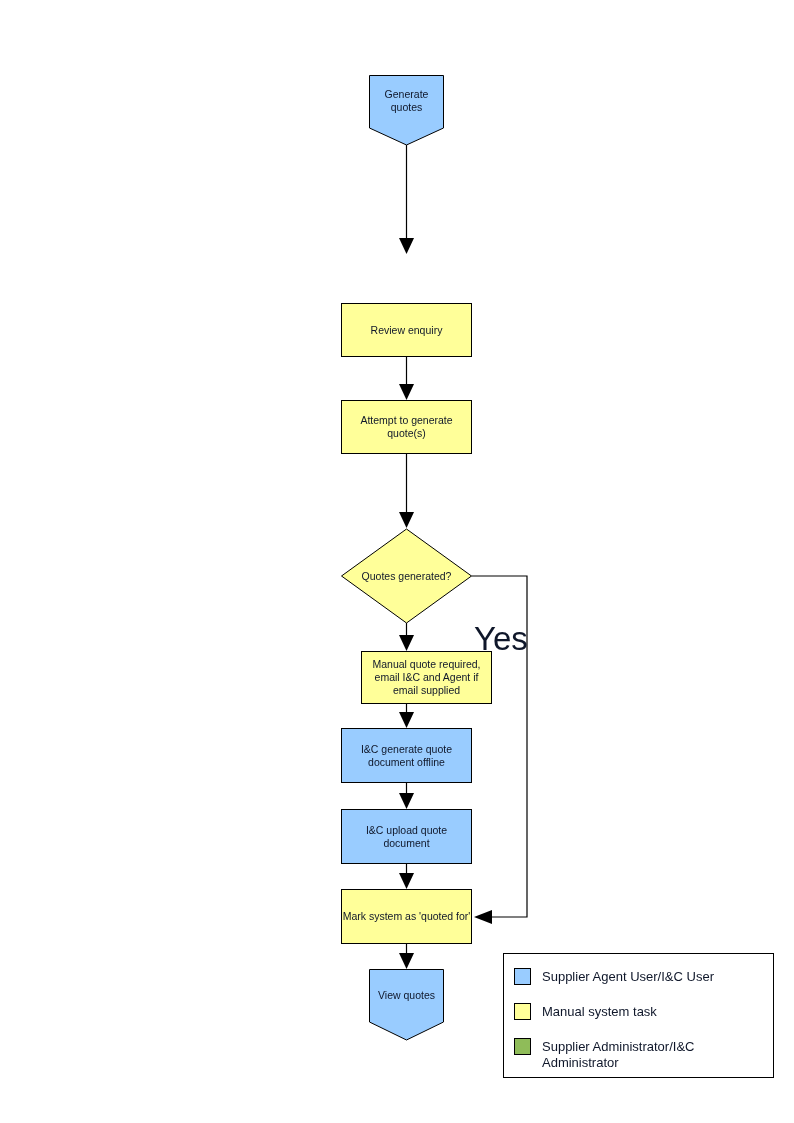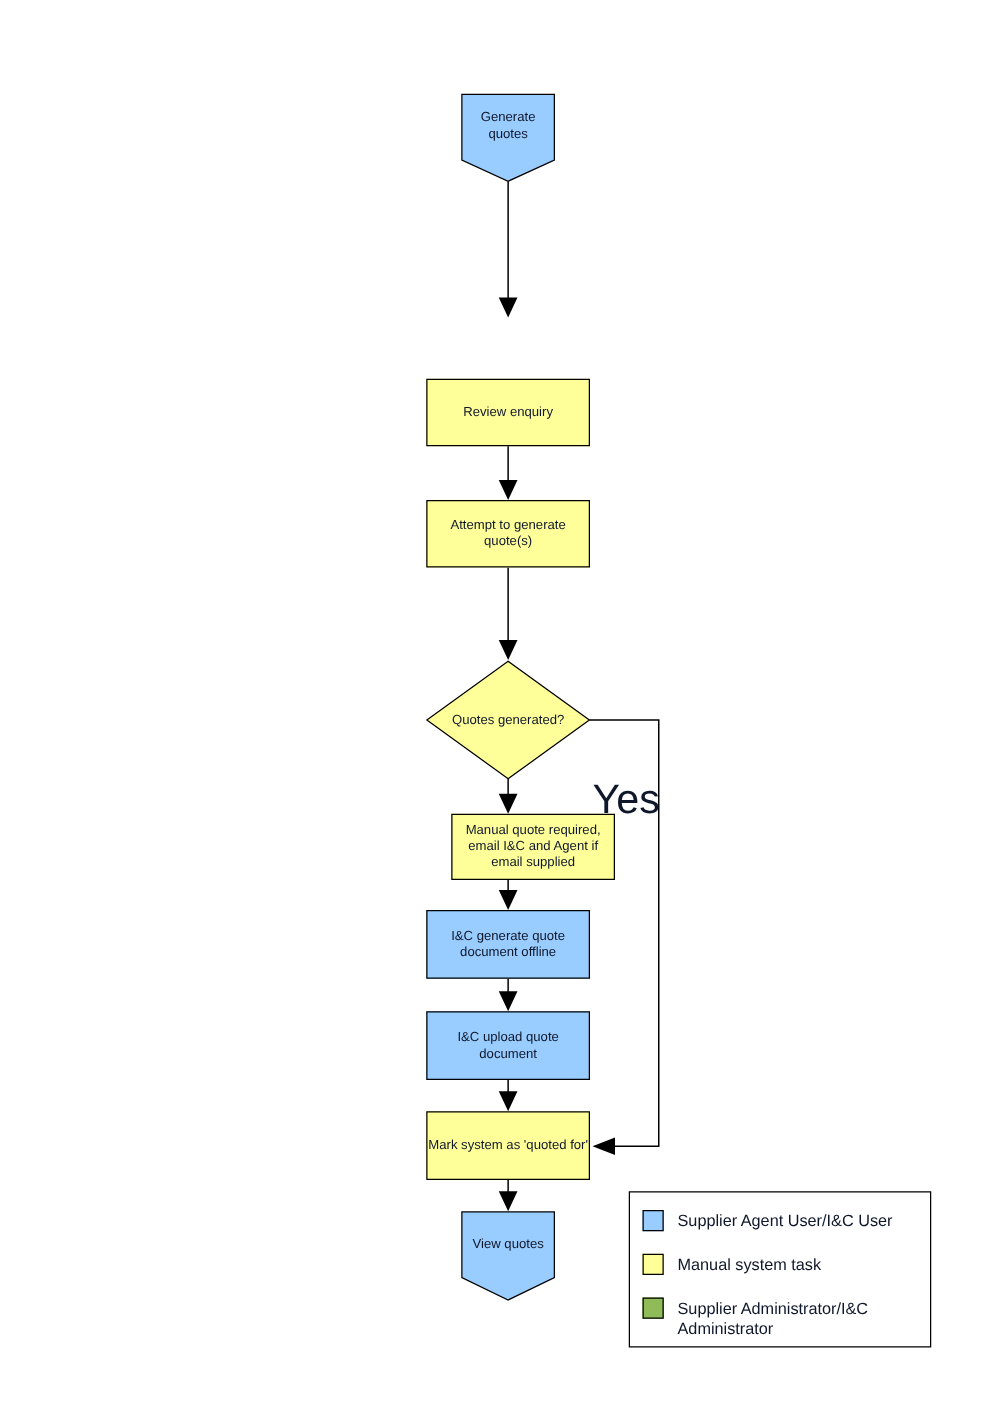--- a/index.html
+++ b/index.html
@@ -13,21 +13,21 @@
     display:flex;align-items:center;justify-content:center;text-align:center;
     font-size:10.5px;line-height:13px;padding:2px;
   }
   .shape-label{
     position:absolute;display:flex;align-items:center;justify-content:center;
     text-align:center;font-size:10.5px;line-height:13px;
   }
   .big-label{position:absolute;font-size:33px;line-height:1;letter-spacing:0px;margin-top:44px;}
   .nowrap{white-space:nowrap;}
   .legend{
-    position:absolute;left:503px;top:953px;width:242px;height:125px;
+    position:absolute;left:503px;top:953px;width:271px;height:125px;
     border:1px solid #000;box-sizing:border-box;padding:14px 8px 0 10px;
   }
   .legend-row{display:flex;align-items:flex-start;margin-bottom:18px;}
   .swatch{width:17px;height:17px;box-sizing:border-box;border:1px solid #000;flex:0 0 17px;margin-right:11px;}
   .legend-label{font-size:13px;line-height:16px;margin-top:1px;}
 </style>
 </head>
 <body>
 
 <div class="canvas">

